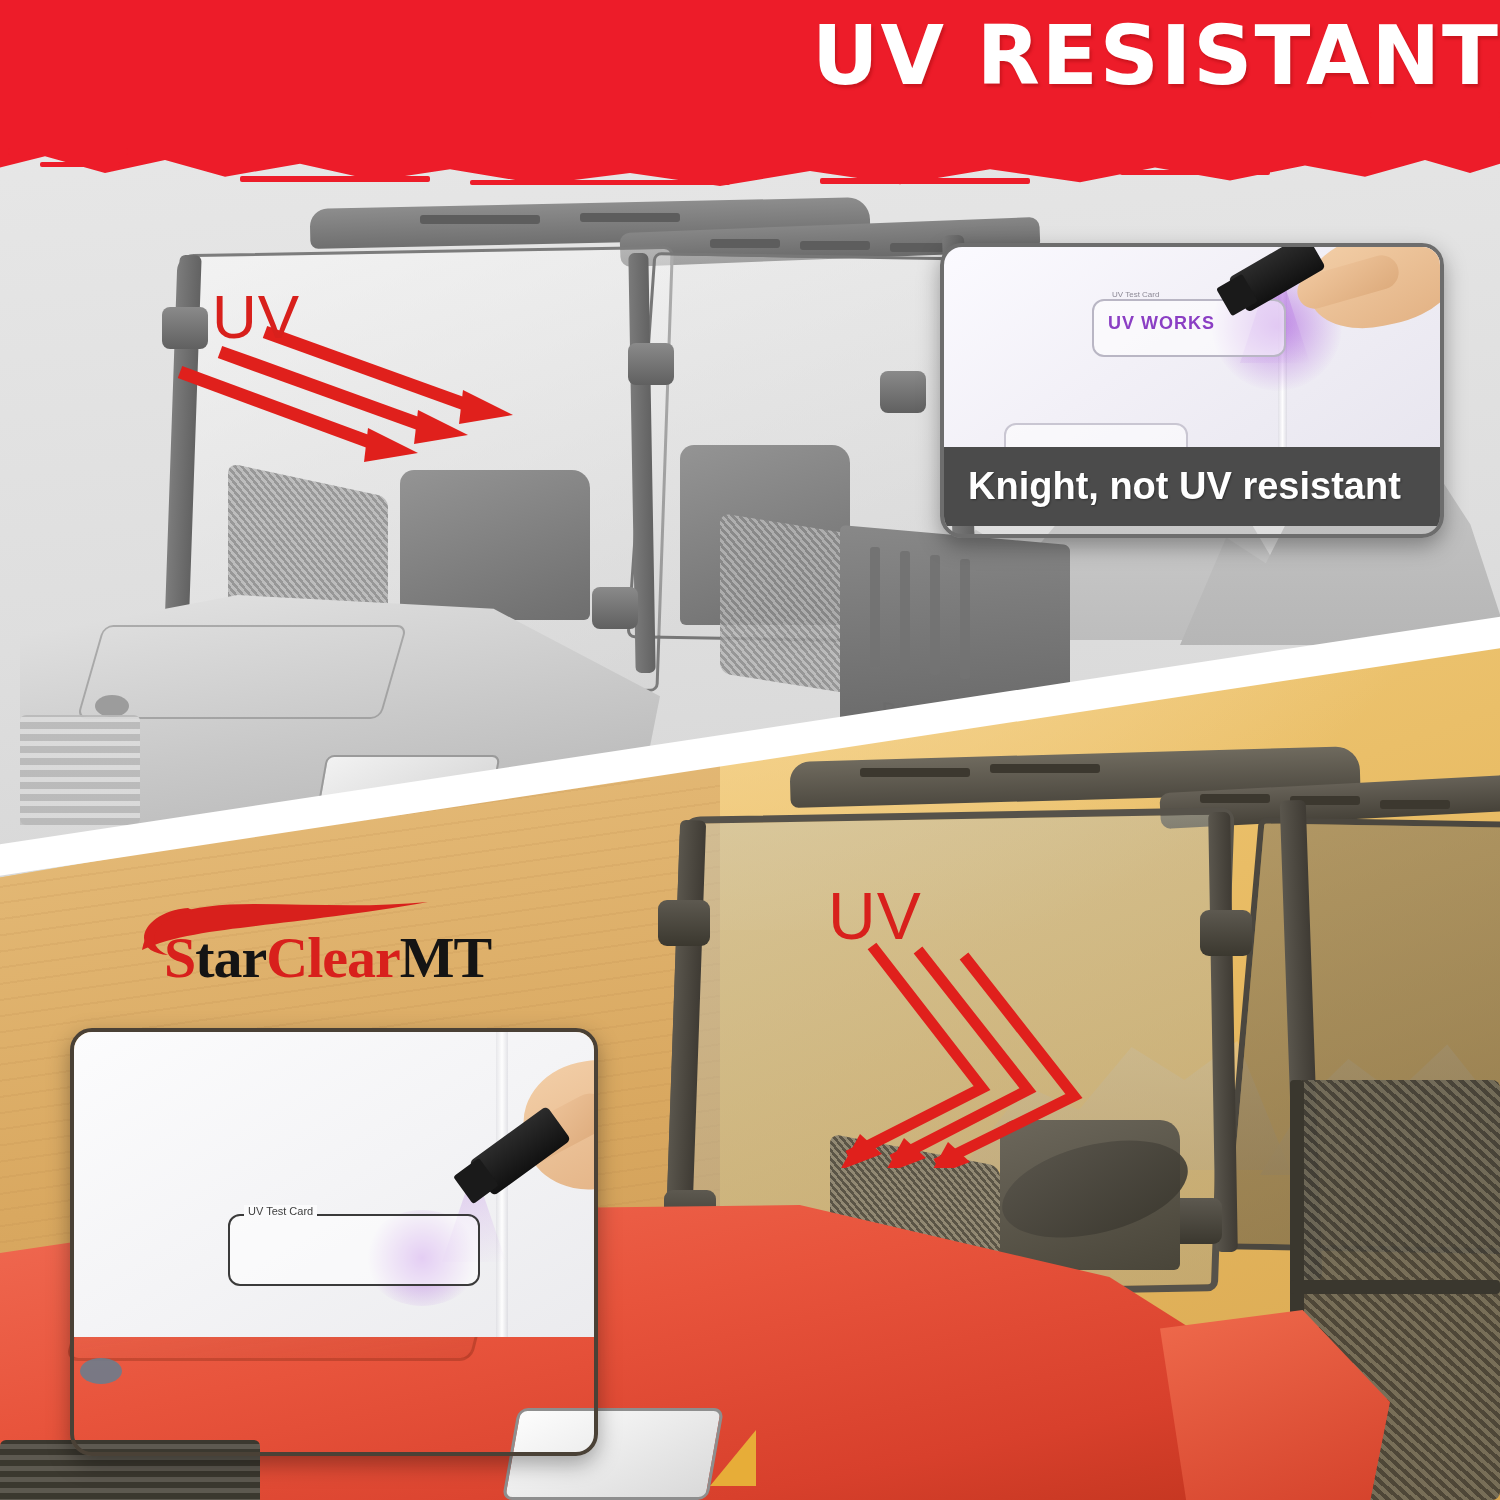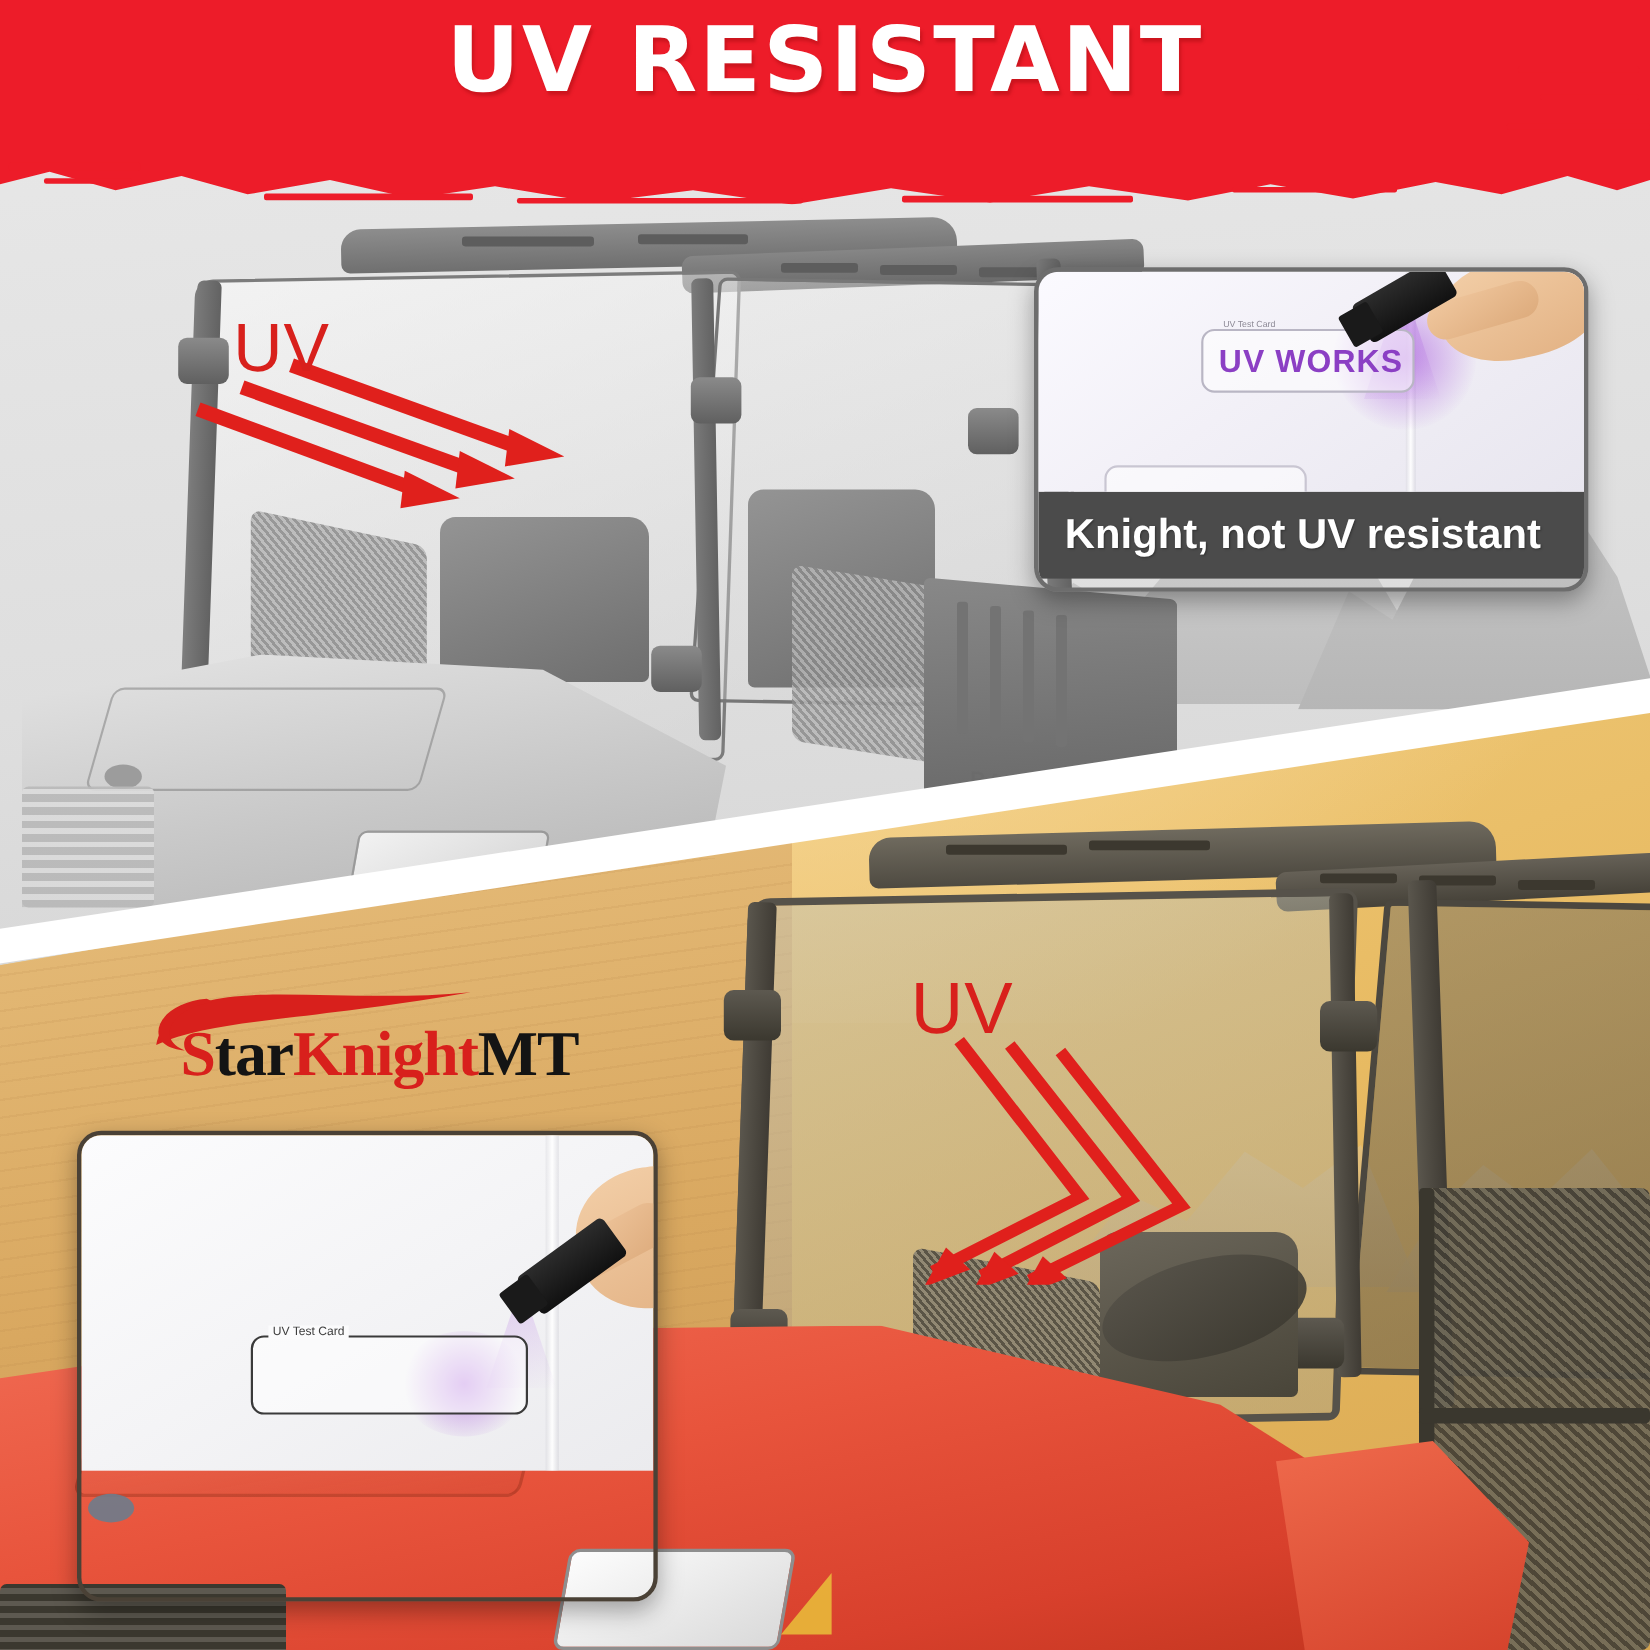--- a/index.html
+++ b/index.html
@@ -126,21 +126,21 @@
     filter:drop-shadow(0 2px 3px rgba(0,0,0,.18));}
 
   
   .banner{position:absolute;left:0;top:0;width:100%;height:186px;z-index:40;}
   .banner .paint{position:absolute;inset:0;background:#ED1C29;
     clip-path:polygon(
       0% 0%,100% 0%,100% 88%,98% 93%,95% 86%,91% 95%,87% 89%,82% 97%,77% 90%,
       72% 98%,66% 91%,60% 99%,54% 92%,48% 100%,42% 93%,36% 99%,30% 91%,
       25% 97%,20% 88%,15% 95%,11% 86%,7% 93%,3% 84%,0% 90%);}
   .banner .fleck{position:absolute;background:#ED1C29;border-radius:2px;}
-  .banner h1{position:absolute;left:0;right:0;top:8px;margin:0;text-align:center;
+  .banner h1{position:absolute;left:0;right:0;top:8px;margin:0;text-align:right;
     font-family:"DejaVu Sans",sans-serif;font-weight:700;font-size:82px;color:#fff;
     letter-spacing:2px;text-shadow:2px 3px 3px rgba(120,0,0,.28);}
   .banner .sub{position:absolute;left:0;right:0;top:118px;text-align:center;
     font-family:"DejaVu Sans",sans-serif;font-size:31px;color:#fff;letter-spacing:.2px;
     text-shadow:1px 1px 2px rgba(120,0,0,.22);}
 
   
   .uv-label{position:absolute;font-family:"Liberation Sans",sans-serif;font-weight:400;
     color:#D8201C;letter-spacing:1px;z-index:25;}
   .uv-top{left:212px;top:281px;font-size:62px;}
@@ -331,32 +331,32 @@
 
   <div class="divider">
     <div class="band"></div>
   </div>
 
   <div class="logo">
     <svg class="swoosh" viewBox="0 0 420 60">
       <path d="M14,52 C20,18 58,6 126,6 C182,6 238,10 300,4 C232,16 176,22 128,28 C86,33 44,38 14,52 Z" fill="#D8201C"></path>
       <path d="M60,10 C34,12 16,26 16,40 C16,50 26,56 40,57 C28,52 24,44 27,36 C31,25 46,16 66,13 Z" fill="#D8201C"></path>
     </svg>
-    <div class="word"><span class="red">S</span><span class="blk">tar</span><span class="red">Knight</span><span class="blk">MT</span></div>
+    <div class="word"><span class="red">S</span><span class="blk">tar</span><span class="red">Clear</span><span class="blk">MT</span></div>
   </div>
 
   <div class="card card-top">
     <div class="photo">
       <div class="shield-edge" style="left:334px;top:0;width:9px;height:200px;"></div>
       <div class="glow" style="left:268px;top:14px;width:130px;height:130px;"></div>
       <div class="beam" style="left:296px;top:26px;width:70px;height:90px;"></div>
 
       <div class="tcard" style="left:136px;top:52px;width:190px;height:54px;">
         <div class="tlabel" style="font-size:8px;">UV Test Card</div>
-        <div class="tword" style="left:14px;top:12px;font-size:29px;">UV WORKS</div>
+        <div class="tword" style="left:14px;top:12px;font-size:18px;">UV WORKS</div>
       </div>
 
       <div class="hand" style="left:364px;top:-14px;width:150px;height:92px;transform:rotate(-12deg);"></div>
       <div class="finger" style="left:352px;top:18px;width:104px;height:34px;transform:rotate(-16deg);"></div>
       <div class="torch" style="left:288px;top:6px;width:90px;height:40px;transform:rotate(-30deg);"></div>
       <div class="torch-tip" style="left:278px;top:32px;width:30px;height:32px;transform:rotate(-30deg);"></div>
       <div class="tcard" style="left:48px;top:176px;width:180px;height:44px;border-color:#c9c6d2;"></div>
     </div>
     <div class="cap">Knight, not UV resistant</div>
   </div>

